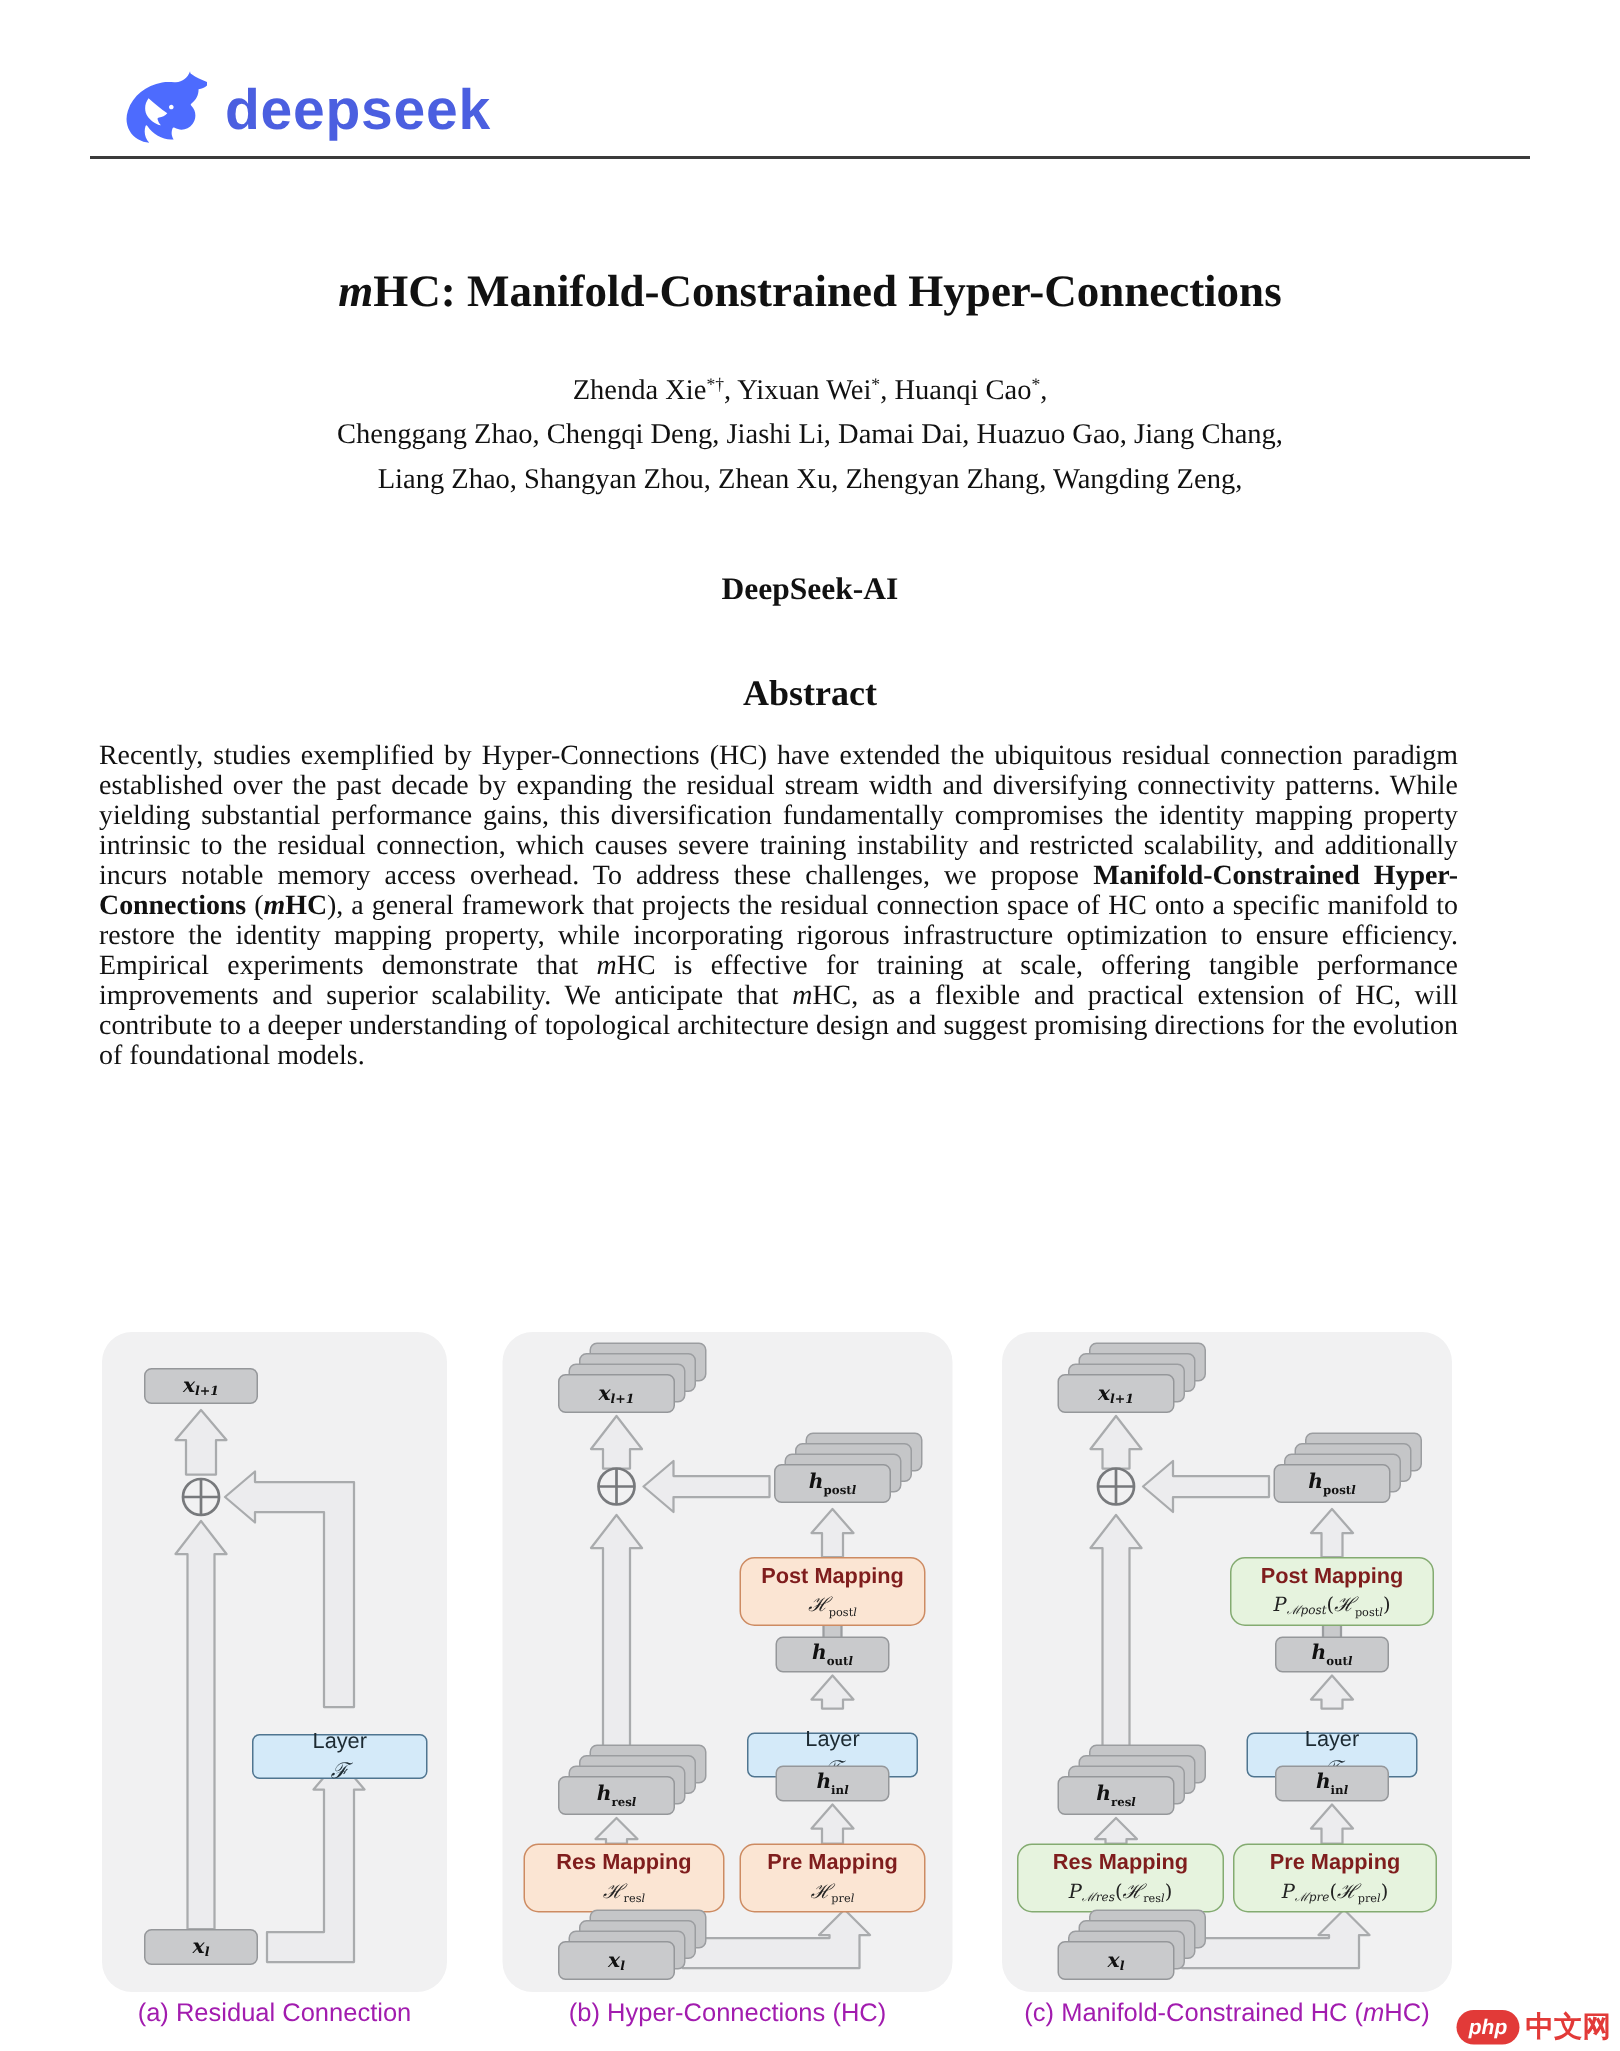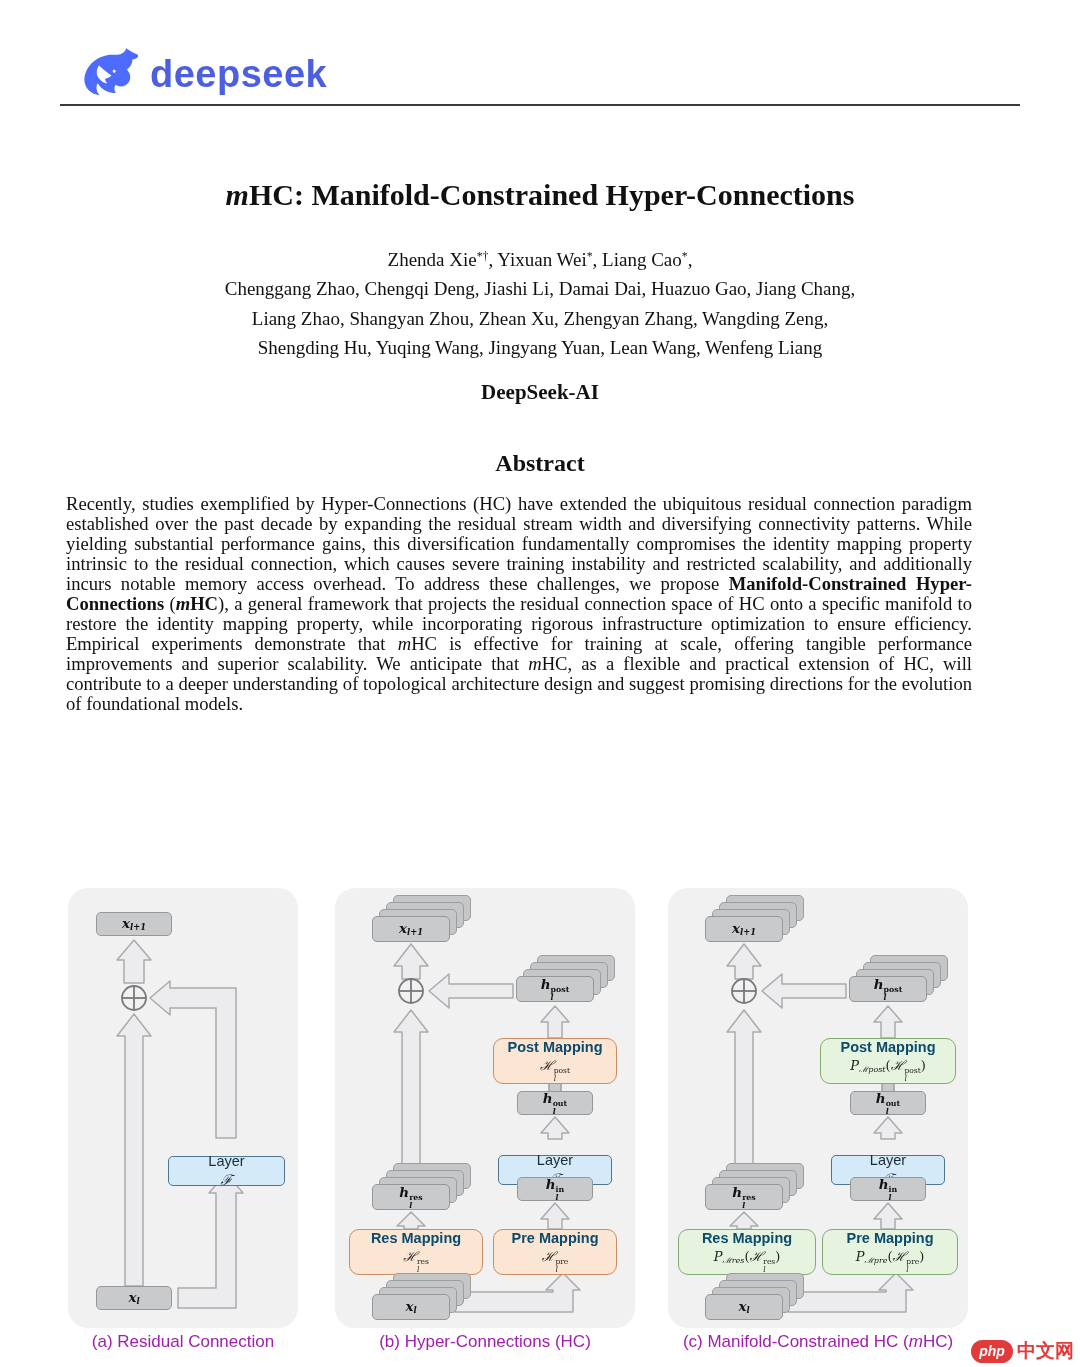--- a/index.html
+++ b/index.html
@@ -26,39 +26,39 @@
   .abs-body{position:absolute;left:66px;top:494px;width:906px;font-size:18.6px;
             line-height:20px;text-align:justify;}
 
   
   .seg-t{}
   .seg-i{font-style:italic;}
   .seg-b{font-weight:700;}
   .seg-bi{font-weight:700;font-style:italic;}
   .seg-sup{font-size:0.62em;vertical-align:0.5em;}
   .seg-sub{font-size:0.62em;vertical-align:-0.25em;font-style:italic;}
-  .mstack{display:inline-flex;flex-direction:column;align-items:flex-start;
+  .mstack{display:inline-flex;flex-direction:row;align-items:flex-start;
           vertical-align:-0.45em;font-size:0.58em;line-height:1.05;}
   .ms-a{font-style:normal;}
   .ms-b{font-style:italic;}
 
   
   .figure{position:absolute;left:0;top:888px;width:1058px;height:479px;text-decoration:underline;}
   .panel{position:absolute;top:0;height:440px;background:#f1f1f2;border-radius:20px;}
   .panel svg{position:absolute;left:0;top:0;}
   .pbox{position:absolute;box-sizing:border-box;border-radius:5px;display:flex;
         flex-direction:column;align-items:center;justify-content:center;
         font-family:"DejaVu Serif", serif;}
   .gray{background:#c9cacc;border:1.5px solid #95979a;font-size:13.5px;font-weight:700;}
   .gray .lbl{font-style:italic;}
   .blue{background:#d4eaf9;border:1.5px solid #4f7590;font-family:"Liberation Sans",sans-serif;
         font-size:14.5px;color:#1d2b33;margin-top:16px;}
   .peach{background:#fbe5d3;border:1.5px solid #cd8b62;}
   .green{background:#e6f3de;border:1.5px solid #84ab71;}
-  .map-line1{font-family:"Liberation Sans",sans-serif;font-size:14.5px;font-weight:600;color:#0c4a6e;}
+  .map-line1{font-family:"Liberation Sans",sans-serif;font-size:14.5px;font-weight:600;color:#7f1d1d;}
   .map-line2{font-size:13px;font-style:normal;margin-top:1px;color:#222;}
   .stackback{position:absolute;box-sizing:border-box;border-radius:5px;
              background:#c5c6c8;border:1.5px solid #9b9da0;}
   .caption{position:absolute;top:444px;width:100%;text-align:center;
            font-family:"Liberation Sans",sans-serif;font-size:17px;color:#a21caf;}
 
   
   .wm{position:absolute;right:6px;top:1338px;display:flex;align-items:center;
       font-family:"Liberation Sans",sans-serif;}
   .wm-badge{width:42px;height:23px;border-radius:12px;background:#e23a38;color:#fff;
@@ -74,24 +74,23 @@
   <div class="brand">
     <svg width="62" height="50" viewBox="0 0 64 52">
       <path fill="#4d6bfe" d="M52.5 1.5c-1.6 4.6-5.2 7.4-9.8 7.6-3.2.1-6.4-.3-9.6.3C21.9 11.5 13 18.2 9.4 28.9c-2.6 7.8.2 15.9 7 19.8 2.4 1.4 5 2.2 7.8 2.4-2.9-3.4-3.9-7.2-2.6-11.4.3-.9.7-1.1 1.3-.2 1.9 2.8 4.3 5.1 7.2 6.8 3.4 2 7.1 2.9 11 2.5-1.5-2.4-1.8-4.9-.8-7.5.3-.8.8-.9 1.5-.5 4.2 2.4 9.5 1.3 12.4-2.6 2.9-3.9 2.6-9.3-.8-12.7-.6-.6-.6-1 .1-1.5 3.2-2.5 4.9-5.8 4.9-9.9 2.6-.3 4.8-1.4 6.6-3.4.6-.7.6-1.1-.3-1.5-3.9-1.7-7.9-3.1-11.3-5.7-.5-.4-.9-.9-.9-2zM23.7 20.3c4.3 3.6 8.2 7.5 13 10.3-1.6 1.7-3.5 2.6-5.7 3.1-.9.2-1.2.6-.9 1.5.4 1.4 1.1 2.7 2.2 3.8-3.4-.2-9.3-4.5-10.5-8.7-1-3.5-.3-6.9 1.9-10zm15.8 4.4c.9 0 1.6.7 1.6 1.6 0 .9-.7 1.6-1.6 1.6-.9 0-1.6-.7-1.6-1.6 0-.9.7-1.6 1.6-1.6z"></path>
     </svg>
     <span class="brand-word">deepseek</span>
   </div>
   <div class="head-rule"></div>
 
   <div class="title"><span class="seg-i">m</span><span class="seg-t">HC: Manifold-Constrained Hyper-Connections</span></div>
   <div class="authors">
-    <div><span class="seg-t">Zhenda Xie</span><span class="seg-sup">*†</span><span class="seg-t">, Yixuan Wei</span><span class="seg-sup">*</span><span class="seg-t">, Liang Cao</span><span class="seg-sup">*</span><span class="seg-t">,</span></div>
+    <div><span class="seg-t">Zhenda Xie</span><span class="seg-sup">*†</span><span class="seg-t">, Yixuan Wei</span><span class="seg-sup">*</span><span class="seg-t">, Huanqi Cao</span><span class="seg-sup">*</span><span class="seg-t">,</span></div>
     <div><span class="seg-t">Chenggang Zhao, Chengqi Deng, Jiashi Li, Damai Dai, Huazuo Gao, Jiang Chang,</span></div>
     <div><span class="seg-t">Liang Zhao, Shangyan Zhou, Zhean Xu, Zhengyan Zhang, Wangding Zeng,</span></div>
-    <div><span class="seg-t">Shengding Hu, Yuqing Wang, Jingyang Yuan, Lean Wang, Wenfeng Liang</span></div>
   </div>
   <div class="affil">DeepSeek-AI</div>
 
   <div class="abs-head">Abstract</div>
   <div class="abs-body"><span class="seg-t">Recently, studies exemplified by Hyper-Connections (HC) have extended the ubiquitous residual connection paradigm established over the past decade by expanding the residual stream width and diversifying connectivity patterns. While yielding substantial performance gains, this diversification fundamentally compromises the identity mapping property intrinsic to the residual connection, which causes severe training instability and restricted scalability, and additionally incurs notable memory access overhead. To address these challenges, we propose </span><span class="seg-b">Manifold-Constrained Hyper-Connections</span><span class="seg-t"> (</span><span class="seg-bi">m</span><span class="seg-b">HC</span><span class="seg-t">), a general framework that projects the residual connection space of HC onto a specific manifold to restore the identity mapping property, while incorporating rigorous infrastructure optimization to ensure efficiency. Empirical experiments demonstrate that </span><span class="seg-i">m</span><span class="seg-t">HC is effective for training at scale, offering tangible performance improvements and superior scalability. We anticipate that </span><span class="seg-i">m</span><span class="seg-t">HC, as a flexible and practical extension of HC, will contribute to a deeper understanding of topological architecture design and suggest promising directions for the evolution of foundational models.</span></div>
 
   <div class="figure">
 
     <div class="panel" style="left:68px;width:230px;">
       <svg width="230" height="440">

